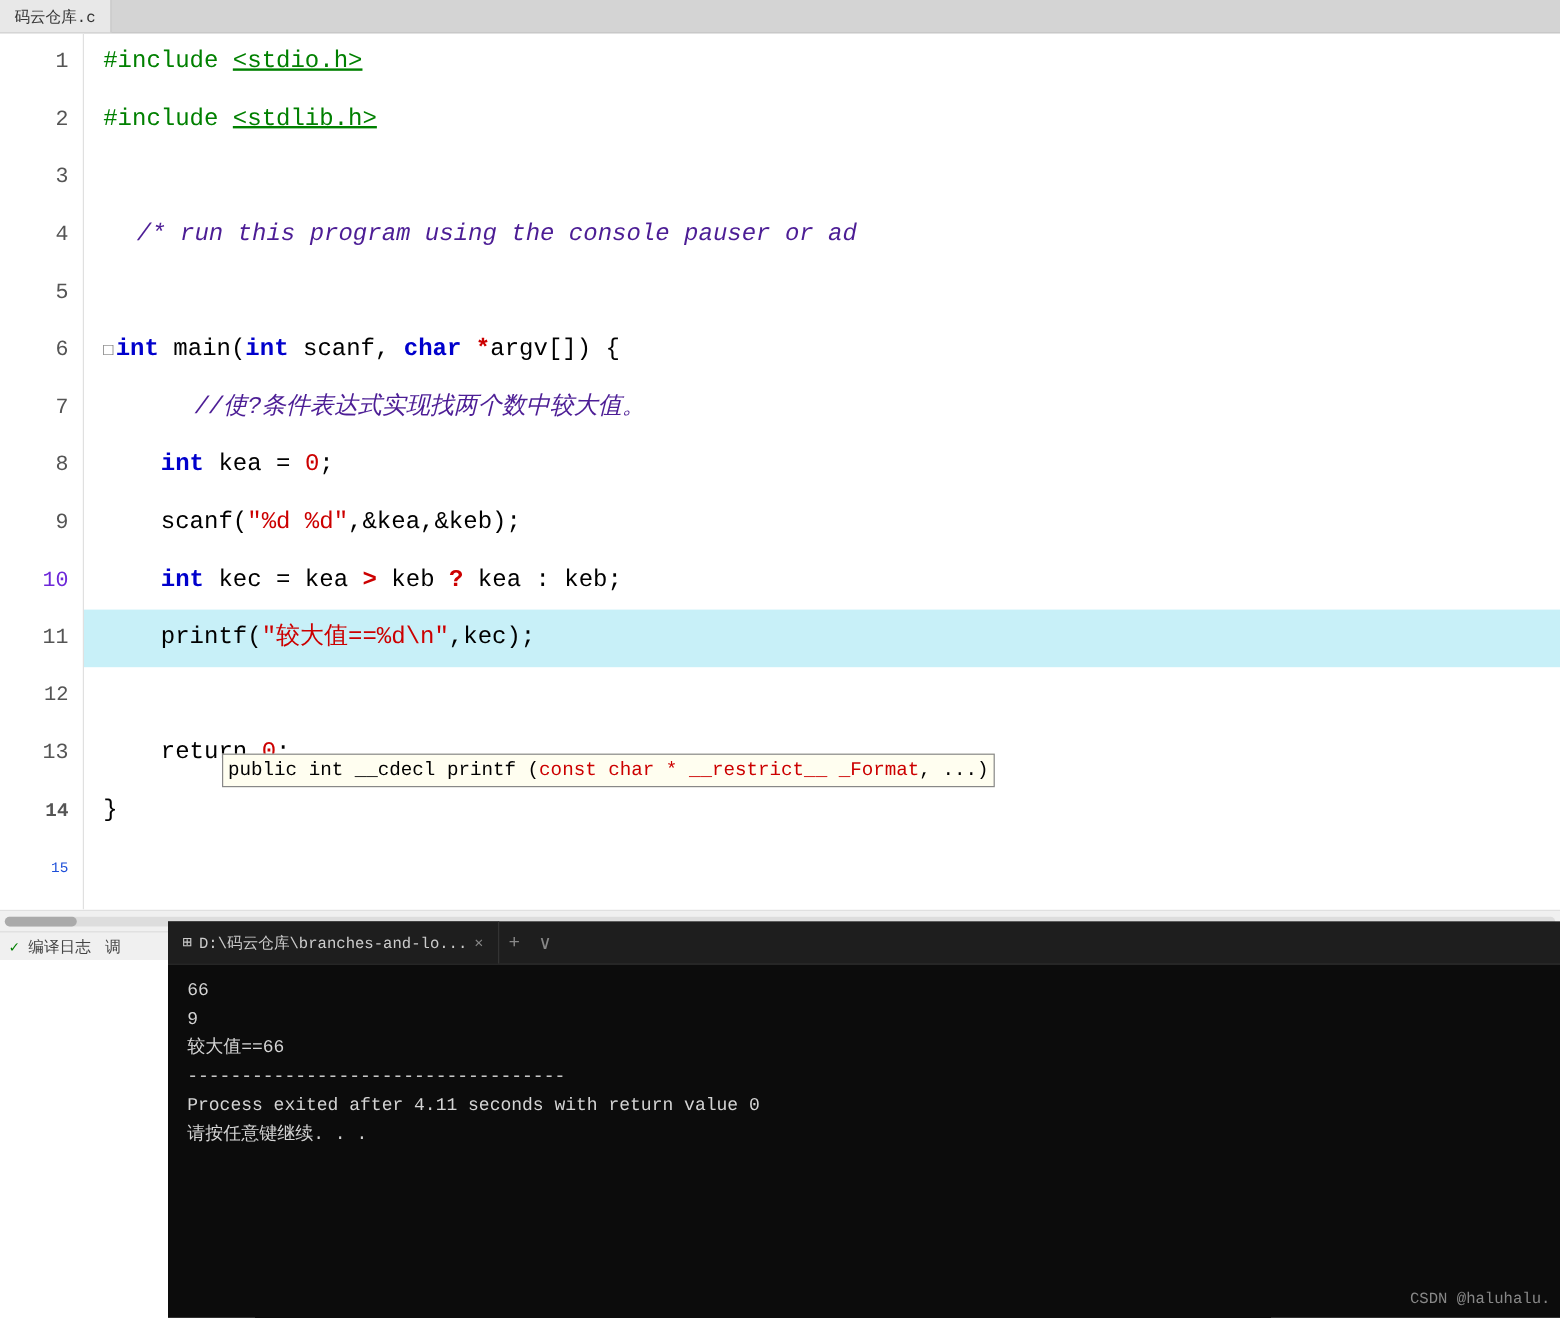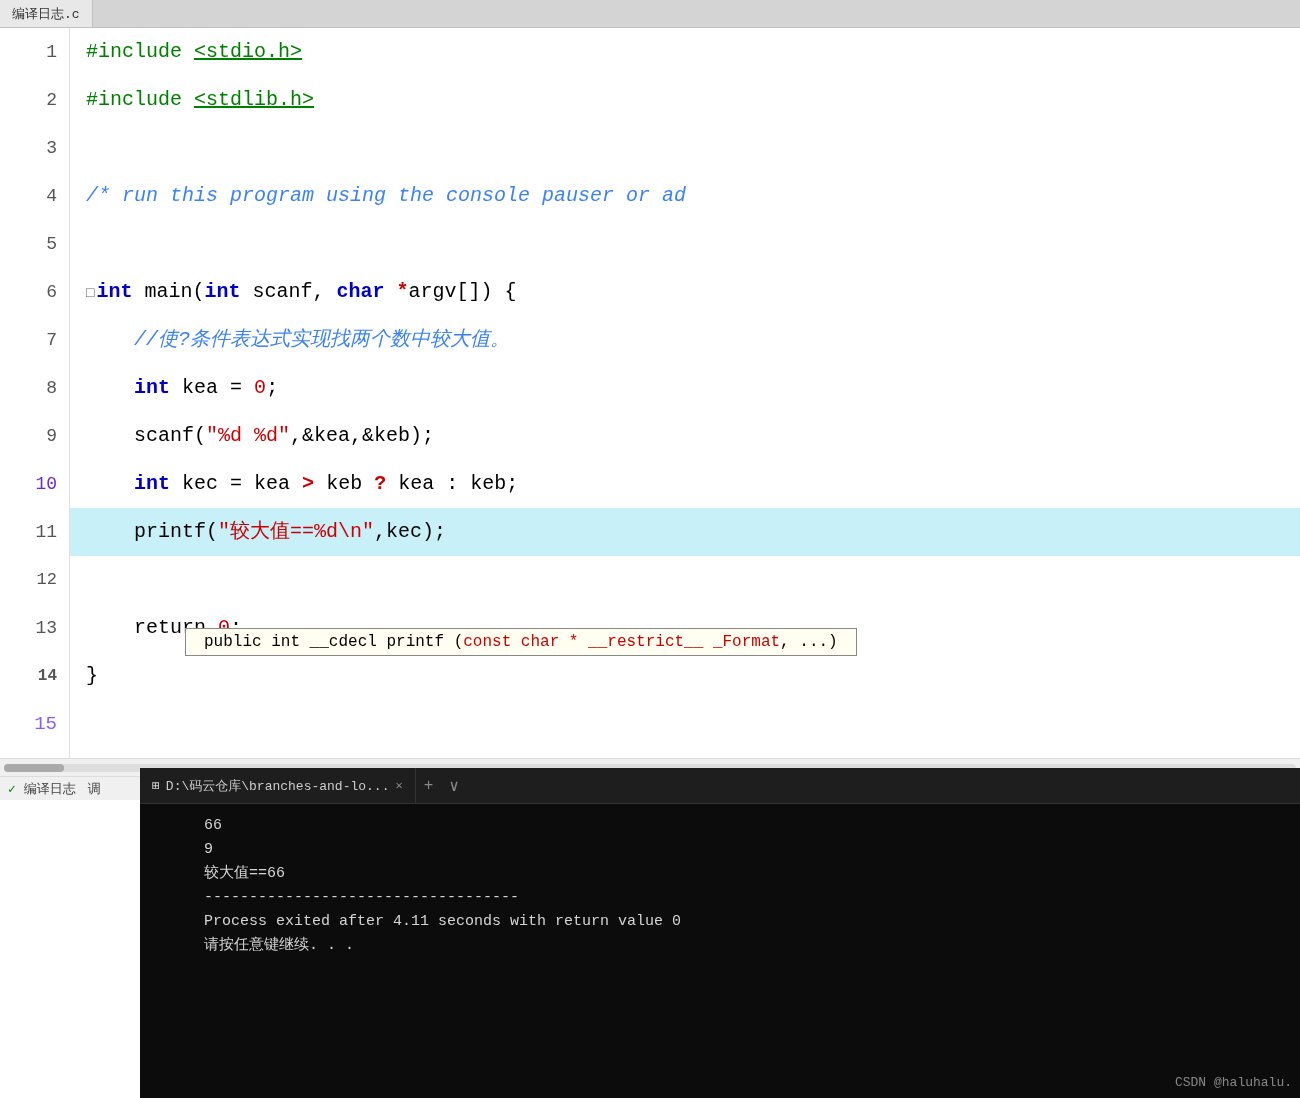--- a/index.html
+++ b/index.html
@@ -72,32 +72,32 @@
     }
 
     .code-line.highlighted {
       background: #c8f0f8;
     }
 
     
     .kw { color: #0000cc; font-weight: bold; } 
     .include-kw { color: #008000; font-weight: normal; } 
     .include-path { color: #008000; text-decoration: underline; }
-    .comment { color: #3b82f6; font-style: italic; }
+    .comment { color: #4c1d95; font-style: italic; margin-left: 28px; }
     .string { color: #cc0000; }
     .number { color: #cc0000; }
     .operator { color: #cc0000; font-weight: bold; }
     .plain { color: #000000; }
 
     
     .tooltip {
       position: absolute;
       background: #fffef0;
       border: 1px solid #888;
-      padding: 4px 18px;
+      padding: 4px 4px;
       font-size: 16px;
       color: #000;
       top: 600px;
       left: 185px;
       z-index: 10;
       white-space: nowrap;
     }
     .tooltip .tooltip-type { color: #cc0000; }
 
     
@@ -196,21 +196,20 @@
       color: #d4d4d4;
       font-size: 15px;
       font-family: 'Courier New', Courier, monospace;
       line-height: 1.6;
       height: calc(100% - 36px);
       overflow: hidden;
     }
 
     .terminal-content .output-line {
       display: block;
-      margin-left: 48px;
     }
 
     
     .csdn-watermark {
       position: absolute;
       bottom: 8px;
       right: 8px;
       color: #888;
       font-size: 13px;
       font-family: Liberation Mono, monospace;
@@ -222,21 +221,21 @@
       font-size: 14px;
       cursor: pointer;
       margin-right: 2px;
     }
   </style>
 </head>
 <body>
 
 <div class="tab-bar">
   <div class="tab-item">
-    <span>编译日志.c</span>
+    <span>码云仓库.c</span>
   </div>
 </div>
 
 <div class="editor-area">
   <div class="code-container">
 
     <div class="line-numbers" id="line-numbers-container">
     <div style="height: 48px; line-height: 48px; font-size: 18px; color: rgb(85, 85, 85);">1</div>
         <div style="height: 48px; line-height: 48px; font-size: 18px; color: rgb(85, 85, 85);">2</div>
         <div style="height: 48px; line-height: 48px; font-size: 18px; color: rgb(85, 85, 85);">3</div>
@@ -244,21 +243,21 @@
         <div style="height: 48px; line-height: 48px; font-size: 18px; color: rgb(85, 85, 85);">5</div>
         <div style="height: 48px; line-height: 48px; font-size: 18px; color: rgb(85, 85, 85);">6</div>
         <div style="height: 48px; line-height: 48px; font-size: 18px; color: rgb(85, 85, 85);">7</div>
         <div style="height: 48px; line-height: 48px; font-size: 18px; color: rgb(85, 85, 85);">8</div>
         <div style="height: 48px; line-height: 48px; font-size: 18px; color: rgb(85, 85, 85);">9</div>
         <div style="height: 48px; line-height: 48px; font-size: 18px; color: #6d28d9;">10</div>
         <div style="height: 48px; line-height: 48px; font-size: 18px; color: rgb(85, 85, 85);">11</div>
         <div style="height: 48px; line-height: 48px; font-size: 17px; color: rgb(85, 85, 85);">12</div>
         <div style="height: 48px; line-height: 48px; font-size: 18px; color: rgb(85, 85, 85);">13</div>
         <div style="height: 48px; line-height: 48px; font-size: 16px; color: rgb(85, 85, 85); font-weight: bold;">14</div>
-        <div style="height: 48px; line-height: 48px; font-size: 19px; color: #8b5cf6;">15</div>
+        <div style="height: 48px; line-height: 48px; font-size: 12px; color: #1d4ed8;">15</div>
       </div>
 
     <div class="code-content" id="code-content-container">
     <div class="code-line"><span><span class="include-kw">#include</span> <span class="include-path">&lt;stdio.h&gt;</span></span></div>
         <div class="code-line"><span><span class="include-kw">#include</span> <span class="include-path">&lt;stdlib.h&gt;</span></span></div>
         <div class="code-line"><span></span></div>
         <div class="code-line"><span><span class="comment">/* run this program using the console pauser or ad</span></span></div>
         <div class="code-line"><span></span></div>
         <div class="code-line"><span class="collapse-icon" style="margin-right: 2px;">□</span><span><span class="kw">int</span> <span class="plain">main(</span><span class="kw">int</span> <span class="plain">scanf,</span> <span class="kw">char</span> <span class="operator">*</span><span class="plain">argv[]) {</span></span></div>
         <div class="code-line"><span>&nbsp;&nbsp;&nbsp;&nbsp;<span class="comment">//使?条件表达式实现找两个数中较大值。</span></span></div>

